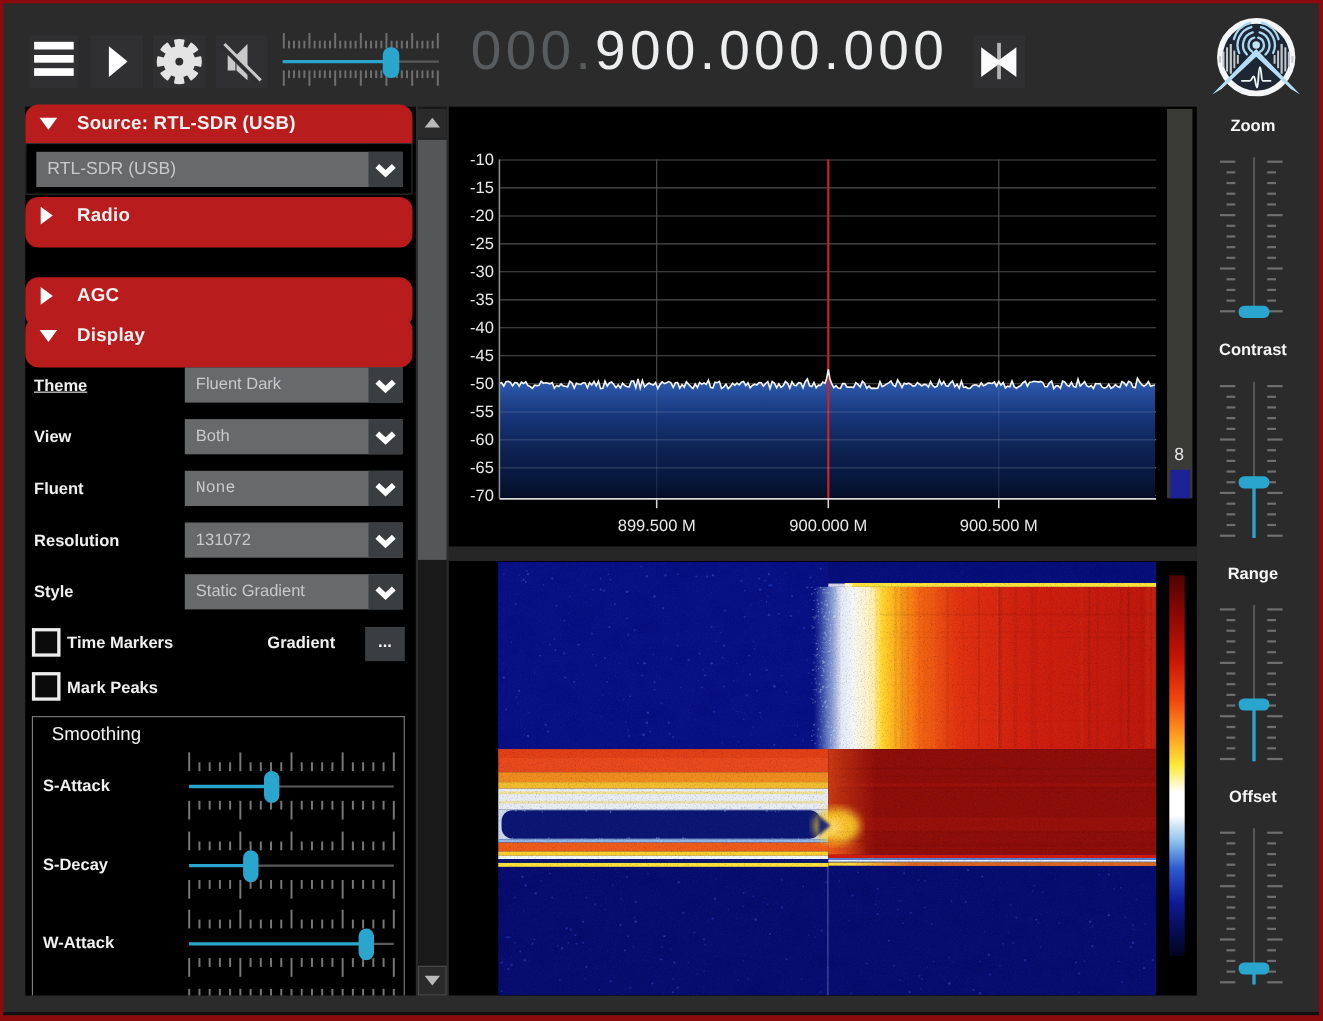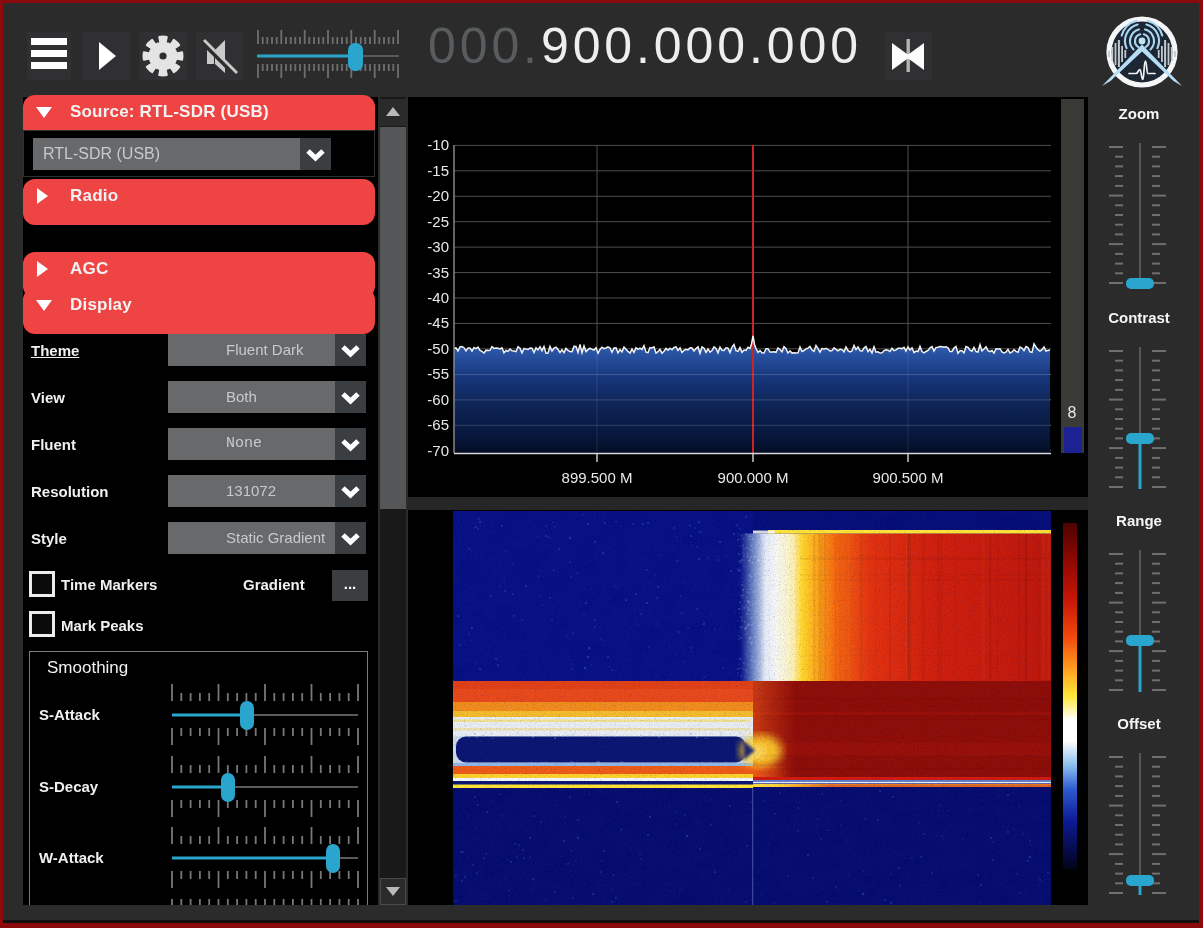--- a/index.html
+++ b/index.html
@@ -1,26 +1,26 @@
 <!DOCTYPE html>
 <html><head>
 <meta charset="utf-8">
 <style>
 * { margin:0; padding:0; box-sizing:border-box; }
 html,body { background:#2b2b2b; }
 #app { position:relative; width:1203px; height:928px; background:#2b2b2b; overflow:hidden;
   font-family:"Liberation Sans", sans-serif; }
 .abs { position:absolute; }
-.hdr { position:absolute; left:23px; width:352px; height:46px; background:#ef4444;
+.hdr { position:absolute; left:23px; width:352px; height:46px; background:#b91c1c;
   color:#f2f2f2; font-size:17px; font-weight:bold; line-height:33px; letter-spacing:0.2px;border-radius:12px; }
 .hdr .tri { position:absolute; left:12px; top:10px; }
 .hdr .lbl { position:absolute; left:47px; }
 .lab { position:absolute; color:#f0f0f0; font-size:15px; font-weight:bold; }
 .dd { position:absolute; left:168px; width:198px; height:32px; background:#67696b; }
-.dd .txt { position:absolute; left:10px; top:0; line-height:32px; font-size:15px; color:#c7cacb;margin-left:48px; }
+.dd .txt { position:absolute; left:10px; top:0; line-height:32px; font-size:15px; color:#c7cacb; }
 .dd .btn { position:absolute; right:0; top:0; width:31px; height:32px; background:#3b3e41; }
 .cb { position:absolute; left:29px; width:26px; height:26px; border:3px solid #ededed; background:#0b0b0b; }
 .ax { fill:#e8e8e8; font-family:"Liberation Sans",sans-serif; font-size:15px; }
 .sbl { fill:#f5f5f5; font-family:"Liberation Sans",sans-serif; font-size:15px; font-weight:bold; }
 .tbtn { position:absolute; top:32px; height:48px; background:#303033; }
 </style>
 </head>
 <body>
 <div id="app">
 
@@ -159,21 +159,21 @@
   <path d="M -13,21.5 L -6,21.5 C -4,21.5 -3.6,17.5 -2.2,17.5 C -0.8,17.5 -0.5,27.5 0.8,27.5 C 2.2,27.5 1.8,9 3.4,9 C 4.8,9 4.4,21.5 6,21.5 L 13,21.5" fill="none" stroke="#eef3f6" stroke-width="1.7" stroke-linecap="round"></path>
 </svg>
 
 <div class="hdr" style="top:95px;">
   <svg class="tri" width="18" height="14">
         <path d="M1,2 L17,2 L9,13 Z" fill="#fff"></path>
       </svg>
   <span class="lbl">Source: RTL-SDR (USB)</span>
 </div>
 <div class="abs" style="left:23px; top:130px; width:352px; height:47px; background:#000; border:1px solid #303030;"></div>
-<div class="abs" style="left:33px; top:138px; width:298px; height:32px; background:#67696b;">
+<div class="abs" style="left:33px; top:138px; width:333px; height:32px; background:#67696b;">
   <div class="abs" style="left:10px; line-height:32px; font-size:16px; color:#c7cacb;">RTL-SDR (USB)</div>
   <div class="abs" style="right:0; width:31px; height:32px; background:#3b3e41;">
     <svg width="31" height="32" viewBox="0 0 31 32">
           <path d="M8,13 L15.5,20 L23,13" fill="none" stroke="#fff" stroke-width="5"></path>
         </svg>
   </div>
 </div>
 <div class="hdr" style="top:179px;">
   <svg class="tri" width="14" height="18" style="top:8px;">
         <path d="M2,1 L2,17 L13,9 Z" fill="#fff"></path>

